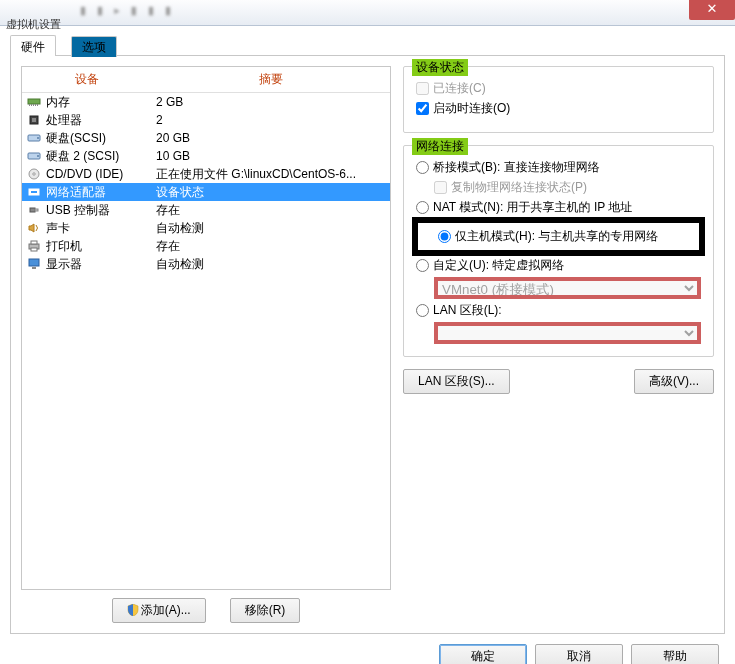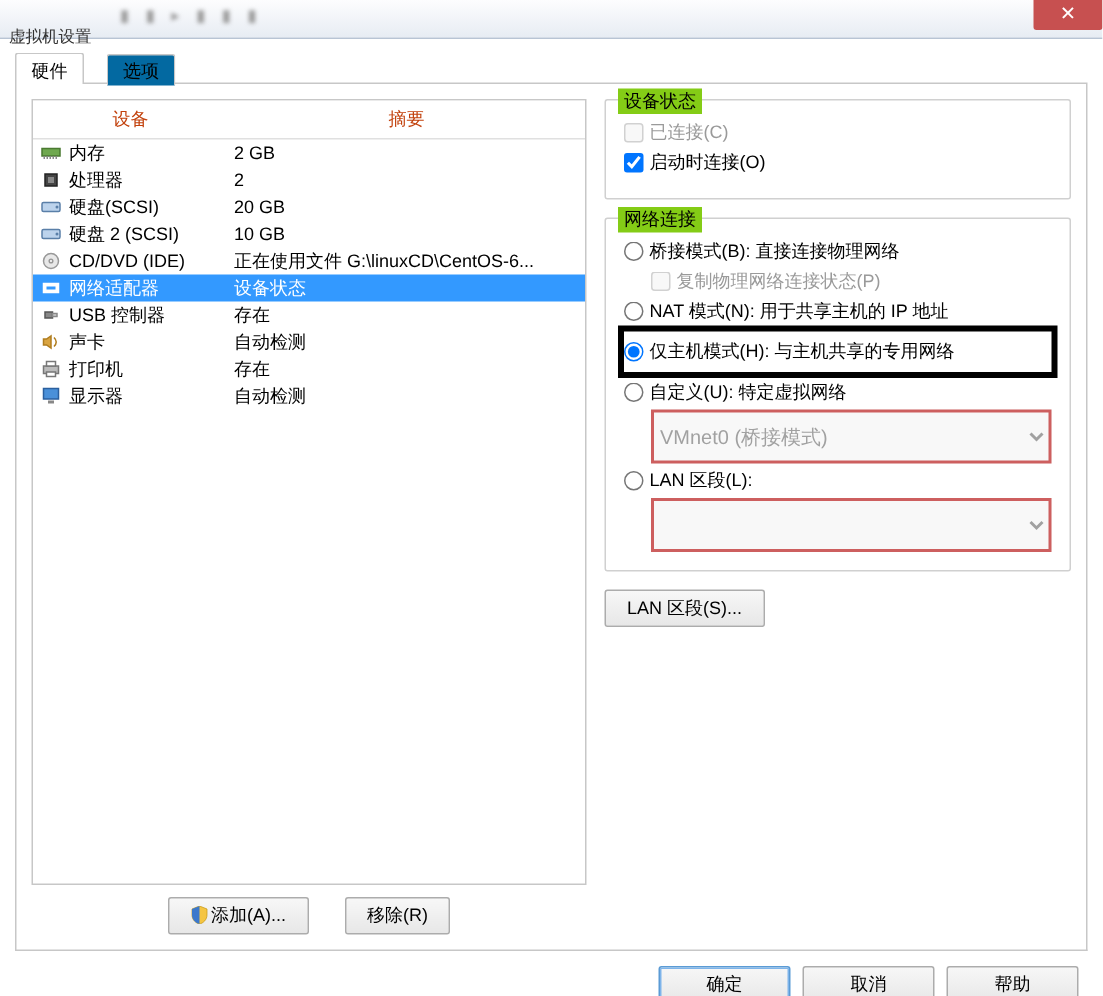--- a/index.html
+++ b/index.html
@@ -27,22 +27,22 @@
 .hwrow .summary { flex: 1; overflow: hidden; text-overflow: ellipsis; }
 .leftbtns { display: flex; justify-content: center; gap: 24px; margin-top: 8px; }
 .btn { border: 1px solid #acacac; background: linear-gradient(#f7f7f7,#e7e7e7); padding: 3px 14px; border-radius: 2px; cursor: default; min-width:70px; text-align:center; }
 .right { flex: 1; }
 .group { border: 1px solid #d0d0d0; border-radius: 2px; padding: 10px 12px 12px 12px; margin-bottom: 12px; position: relative; }
 .group .legend { position: absolute; top: -8px; left: 8px; background: #84cc16; padding: 0 4px; }
 .chk, .rad { display: flex; align-items: center; gap: 4px; margin: 3px 0; }
 .chk input, .rad input { margin: 0; }
 .indent { margin-left: 18px; }
 .disabled { color: #9a9a9a; }
-select.combo { width: 100%; height: 36px; border: 2px solid #b91c1c; background: #f6f6f6; color:#7a7a7a; }
-.redbox { border: 4px solid #000000; padding: 2px 0; margin: -2px -4px; }
+select.combo { width: 100%; height: 22px; border: 4px solid #b91c1c; background: #f6f6f6; color:#7a7a7a; }
+.redbox { border: 6px solid #000000; padding: 2px 20px; margin: -2px -4px; }
 .rightbtns { display: flex; justify-content: space-between; gap: 6px; margin-top: 4px; }
 .footer { display: flex; justify-content: flex-end; gap: 8px; padding: 10px 16px; }
 .footer .btn { min-width: 88px; }
 .footer .btn.primary { border-color:#5b9bd5; box-shadow:0 0 0 1px #7eb4ea inset; }
 .shield { display:inline-block; width:12px; height:12px; margin-right:2px; vertical-align:-2px; }
 svg { display:block; }
 </style>
 </head>
 <body>
 
@@ -238,20 +238,21 @@
           <input type="radio" name="netmode" style="">
           <span>LAN 区段(L):</span>
         </label>
         <div class="indent">
           <select class="combo" disabled=""><option></option></select>
         </div>
       </div>
 
       <div class="rightbtns">
         <div class="btn">LAN 区段(S)...</div>
+        <div class="btn">高级(V)...</div>
       </div>
     </div>
   </div>
 </div>
 
 <div class="footer">
   <div class="btn primary">确定</div>
   <div class="btn">取消</div>
   <div class="btn">帮助</div>
 </div>

